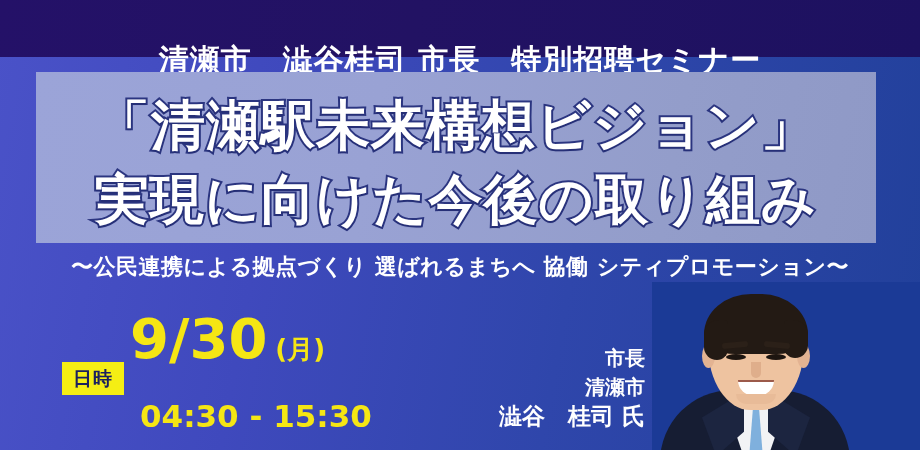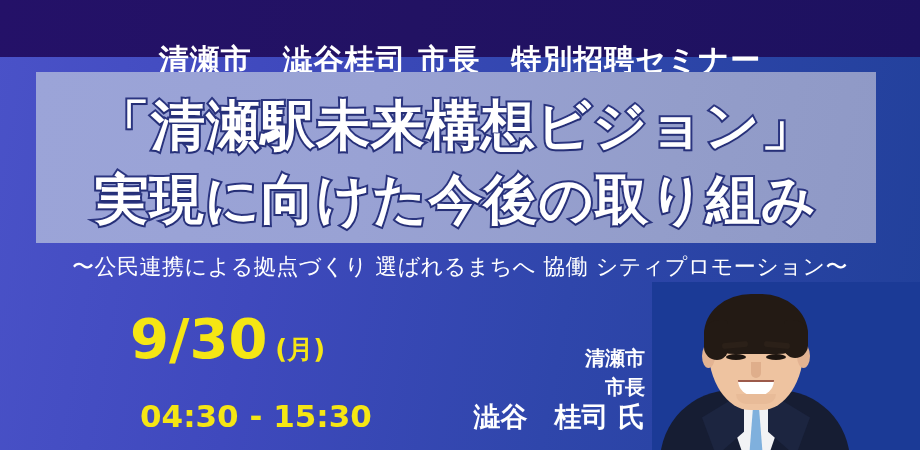--- a/index.html
+++ b/index.html
@@ -66,21 +66,21 @@
 
   
   .subtitle {
     position: absolute;
     left: 0;
     top: 252px;
     width: 920px;
     text-align: center;
     color: #ffffff;
     font-size: 22px;
-    font-weight: normal;
+    font-weight: bold;
     letter-spacing: 0.5px;
     white-space: nowrap;
   }
 
   
   .date-badge {
     position: absolute;
     left: 62px;
     top: 362px;
     width: 62px;
@@ -132,21 +132,21 @@
     right: 275px;
     top: 344px;
     width: 320px;
     text-align: right;
     color: #ffffff;
     font-size: 20px;
     font-weight: bold;
     line-height: 29px;
     white-space: nowrap;
   }
-  .speaker-name { font-size: 27px; }
+  .speaker-name { font-size: 23px; }
 
   
   .portrait {
     position: absolute;
     left: 652px;
     top: 282px;
     width: 268px;
     height: 168px;
     overflow: hidden;
   }
@@ -334,30 +334,31 @@
     <div class="header-title">清瀬市　澁谷桂司 市長　特別招聘セミナー</div>
   </div>
 
   <div class="title-panel">
     <div class="title-line title-line-1">「清瀬駅未来構想ビジョン」</div>
     <div class="title-line title-line-2">実現に向けた今後の取り組み</div>
   </div>
 
   <div class="subtitle">〜公民連携による拠点づくり 選ばれるまちへ 協働 シティプロモーション〜</div>
 
+  <div class="date-badge">日時</div>
 
   <div class="date-main">
     <span class="big">9/30</span><span class="dow">(月)</span>
   </div>
 
   <div class="date-time">04:30 - 15:30</div>
 
   <div class="speaker-block">
+    <div>市長</div>
     <div>清瀬市</div>
-    <div>市長</div>
     <div class="speaker-name">澁谷　桂司 氏</div>
   </div>
 
   <div class="portrait">
     <div class="p-bg"></div>
     <div class="p-body"></div>
     <div class="p-shirt"></div>
     <div class="p-tie"></div>
     <div class="p-lapel-l"></div>
     <div class="p-lapel-r"></div>

